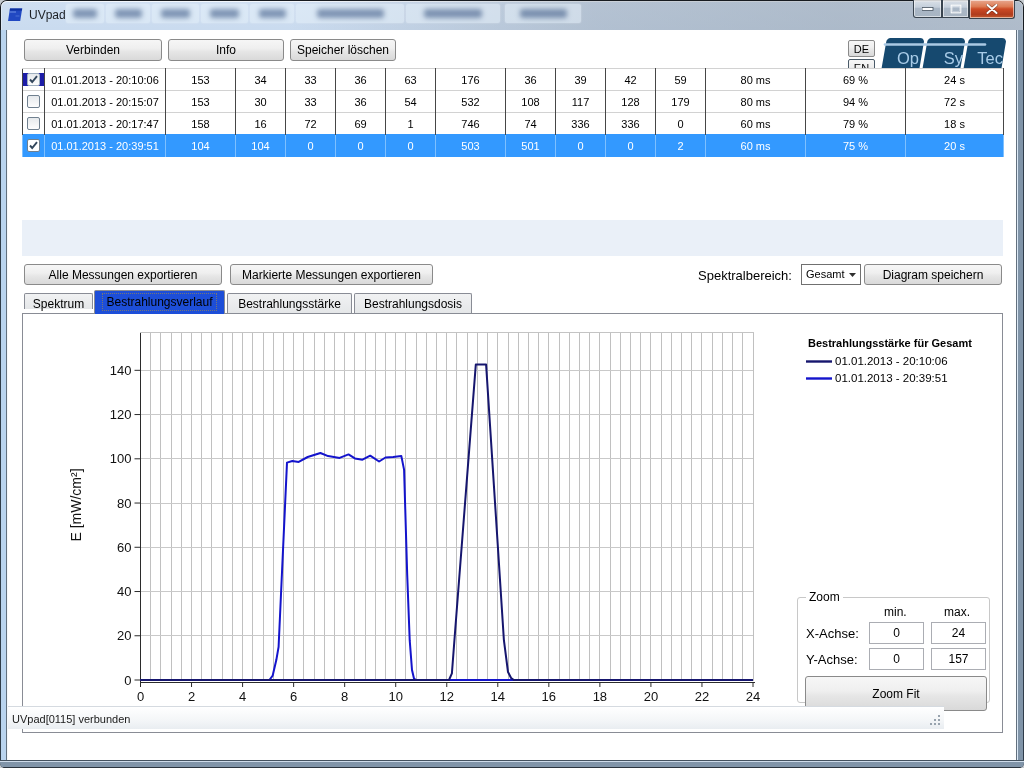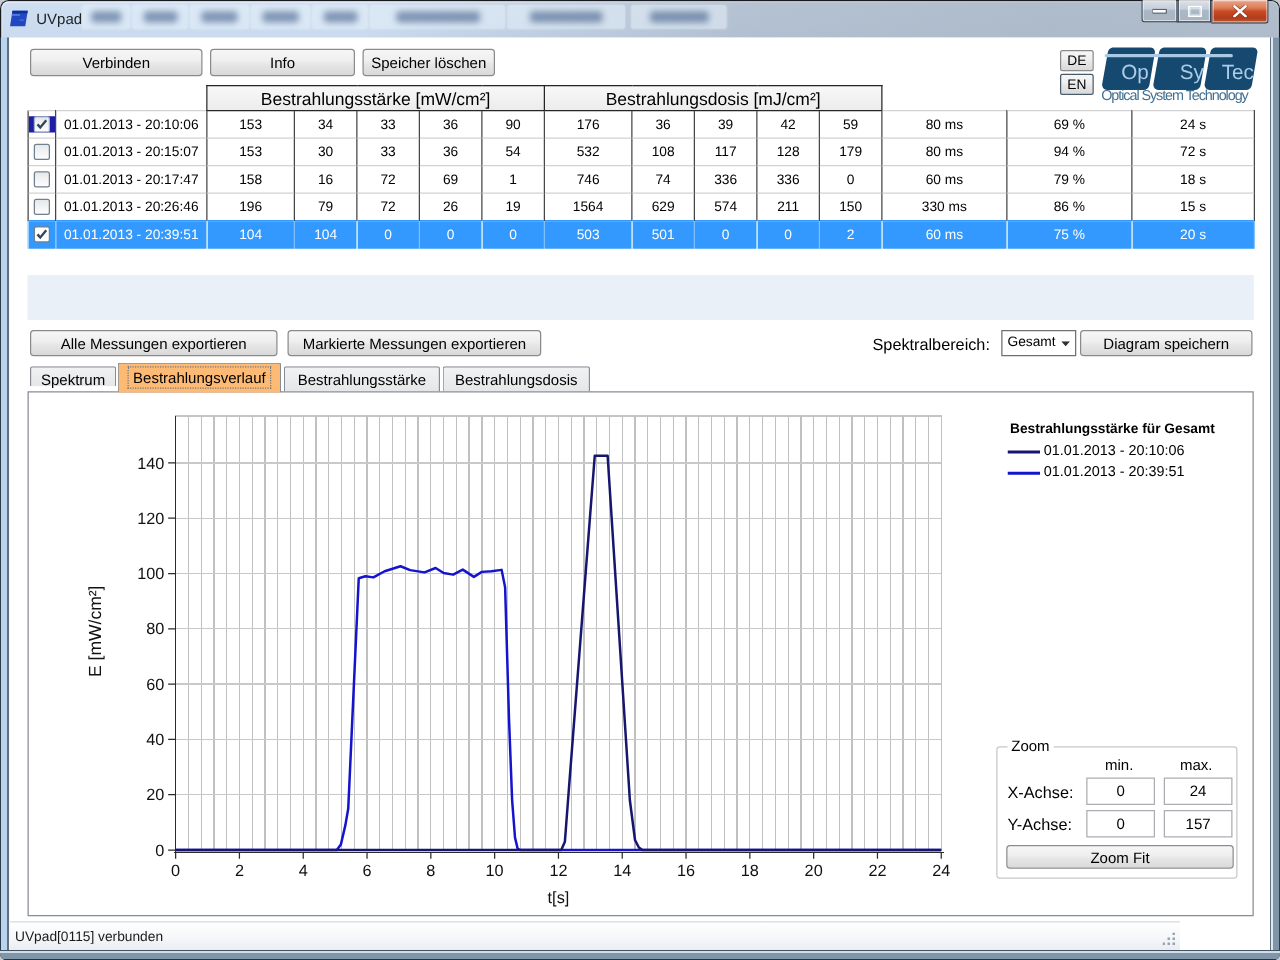--- a/index.html
+++ b/index.html
@@ -43,29 +43,29 @@
 .dc{border-left:1px solid #464646;border-right:1px solid #464646;border-top:1px solid #d2d2d2;font-size:11px;text-align:center;color:#000;background:#fff}
 tr.sel .dc{background:#3399ff;color:#fff;border-left:1px solid #7ec0ff;border-right:1px solid #7ec0ff;border-top:1px solid #3399ff}
 #gridEmpty{position:absolute;left:22px;top:220px;width:981px;height:36px;background:#eaf0f8}
 
 .cb{width:13px;height:13px;border:1px solid #70808f;border-radius:2px;background:linear-gradient(180deg,#e6e9ec,#fdfdfd);margin:auto;position:relative}
 .cb.ck svg{position:absolute;left:-1px;top:-1px}
 .cbfocus{position:relative;width:100%;height:100%;background:#1d1da8;display:flex;align-items:center;justify-content:center}
 
 .tab{position:absolute;border:1px solid #898c95;border-bottom:none;border-radius:2px 2px 0 0;
  background:linear-gradient(180deg,#f1f2f3,#e4e6e8);font-size:12px;text-align:center;color:#000}
-#tabActive{background:#fdba74;z-index:3}
+#tabActive{background:#1d4ed8;z-index:3}
 #panel{position:absolute;left:22px;top:313px;width:981px;height:420px;background:#fff;border:1px solid #898c95}
 
 .inp{position:absolute;border:1px solid #abadb3;background:#fff;font-size:12px;text-align:center;line-height:20px}
 
 #zoombox{position:absolute;border:1px solid #c8c8c8;border-radius:3px}
 .lbl{position:absolute;font-size:12px;color:#000}
 
-#status{position:absolute;left:8px;top:737px;width:936px;height:23px;
+#status{position:absolute;left:8px;top:706px;width:936px;height:23px;
  background:linear-gradient(180deg,#ffffff 0%,#f4f6f8 60%,#e9edf1 100%);border-top:1px solid #d5dae0;font-size:11px;color:#1a1a1a}
 </style>
 </head>
 <body>
 <div id="outer"></div>
 <div id="glass"></div>
 <div id="glassgray"></div>
 <div class="abs" style="left:0;top:30px;width:8px;height:730px;background:linear-gradient(90deg,#2f3c49 0 1px,#b9d4ef 1px 6px,#62707e 6px 7px,#f4f8fc 7px 8px)"></div>
 <div class="abs" style="right:0;top:30px;width:8px;height:730px;background:linear-gradient(270deg,#2f3c49 0 1px,#8094a8 1px 6px,#dce9f6 6px 7px,#62707e 7px 8px)"></div>
 <div class="abs" style="left:0;bottom:0;width:1024px;height:8px;border-radius:0 0 5px 5px;background:linear-gradient(0deg,#2b343d 0 1px,#8195a9 1px 6px,#cfdcea 6px 7px,#44525f 7px 8px)"></div>
@@ -151,42 +151,36 @@
         <col style="width:70px">
         <col style="width:50px">
         <col style="width:50px">
         <col style="width:50px">
         <col style="width:50px">
         <col style="width:100px">
         <col style="width:100px">
         <col style="width:98px">
       </colgroup>
       <tbody>
-        <tr style="height:20px">
-          <td style="border:none" colspan="2"></td>
-          <td class="gh" style="font-size:14px" colspan="5">Bestrahlungsstärke [mW/cm²]</td>
-          <td class="gh" style="font-size:14px" colspan="5">Bestrahlungsdosis [mJ/cm²]</td>
-          <td style="border:none" colspan="3"></td>
-        </tr>
         <tr style="height:22px">
           <td class="dc">
             <div class="cbfocus">
               <div class="cb ck" style="border-color:#9fb0bf">
                 <svg width="13" height="13" viewBox="0 0 13 13">
                   <path d="M3 6.5 L5.2 9 L10 3.2" fill="none" stroke="#33475c" stroke-width="1.9"></path>
                 </svg>
               </div>
             </div>
           </td>
           <td class="dc">01.01.2013 - 20:10:06</td>
           <td class="dc">153</td>
           <td class="dc">34</td>
           <td class="dc">33</td>
           <td class="dc">36</td>
-          <td class="dc">90</td>
+          <td class="dc">63</td>
           <td class="dc">176</td>
           <td class="dc">36</td>
           <td class="dc">39</td>
           <td class="dc">42</td>
           <td class="dc">59</td>
           <td class="dc">80 ms</td>
           <td class="dc">69 %</td>
           <td class="dc">24 s</td>
         </tr>
         <tr style="height:22px">
@@ -219,39 +213,20 @@
           <td class="dc">69</td>
           <td class="dc">1</td>
           <td class="dc">746</td>
           <td class="dc">74</td>
           <td class="dc">336</td>
           <td class="dc">336</td>
           <td class="dc">0</td>
           <td class="dc">60 ms</td>
           <td class="dc">79 %</td>
           <td class="dc">18 s</td>
-        </tr>
-        <tr style="height:22px">
-          <td class="dc">
-            <div class="cb"></div>
-          </td>
-          <td class="dc">01.01.2013 - 20:26:46</td>
-          <td class="dc">196</td>
-          <td class="dc">79</td>
-          <td class="dc">72</td>
-          <td class="dc">26</td>
-          <td class="dc">19</td>
-          <td class="dc">1564</td>
-          <td class="dc">629</td>
-          <td class="dc">574</td>
-          <td class="dc">211</td>
-          <td class="dc">150</td>
-          <td class="dc">330 ms</td>
-          <td class="dc">86 %</td>
-          <td class="dc">15 s</td>
         </tr>
         <tr class="sel" style="height:22px">
           <td class="dc">
             <div class="cb ck" style="background:#fff">
               <svg width="13" height="13" viewBox="0 0 13 13">
                 <path d="M3 6.5 L5.2 9 L10 3.2" fill="none" stroke="#33475c" stroke-width="1.9"></path>
               </svg>
             </div>
           </td>
           <td class="dc">01.01.2013 - 20:39:51</td>
@@ -421,21 +396,21 @@
 <div id="zoombox" style="left:797px;top:597px;width:193px;height:106px"></div>
 <div class="lbl" style="left:806px;top:590px;background:#fff;padding:0 3px">Zoom</div>
 <div class="lbl" style="left:884px;top:605px">min.</div>
 <div class="lbl" style="left:944px;top:605px">max.</div>
 <div class="lbl" style="left:806px;top:626px;font-size:13px">X-Achse:</div>
 <div class="lbl" style="left:806px;top:652px;font-size:13px">Y-Achse:</div>
 <div class="inp" style="left:869px;top:622px;width:55px;height:22px">0</div>
 <div class="inp" style="left:931px;top:622px;width:55px;height:22px">24</div>
 <div class="inp" style="left:869px;top:648px;width:55px;height:22px">0</div>
 <div class="inp" style="left:931px;top:648px;width:55px;height:22px">157</div>
-<div class="btn" style="left:805px;top:676px;width:182px;height:19px">Zoom Fit</div>
+<div class="btn" style="left:805px;top:676px;width:182px;height:35px">Zoom Fit</div>
 
 <div id="status">
     <span style="position:absolute;left:4px;top:6px">UVpad[0115] verbunden</span>
 <svg style="position:absolute;right:2px;bottom:2px" width="12" height="12" viewBox="0 0 12 12">
   <g fill="#98a3ae">
         <rect x="8" y="8" width="2" height="2"></rect>
         <rect x="8" y="4" width="2" height="2"></rect>
         <rect x="4" y="8" width="2" height="2"></rect>
         <rect x="8" y="0" width="2" height="2"></rect>
         <rect x="4" y="4" width="2" height="2"></rect>

